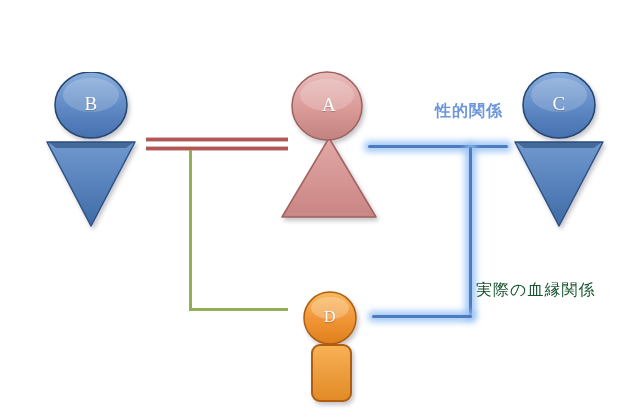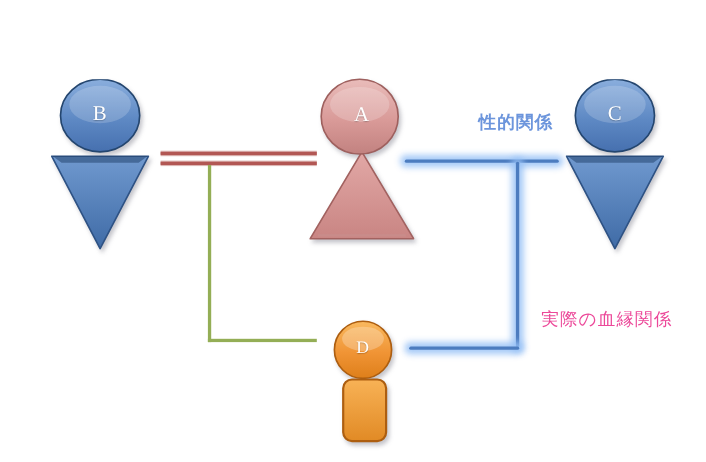--- a/index.html
+++ b/index.html
@@ -45,21 +45,21 @@
   .b-vert{left:469px;top:147px;width:3px;height:169px;}
   .b-bottom{left:372px;top:315px;width:100px;height:3px;}
   
   .rel-label{
     position:absolute;font-size:16px;letter-spacing:1px;white-space:nowrap;
     font-weight:bold;
   }
   .marriage-label{left:183px;top:101px;color:#9E4946;}
   .sexual-label{left:399px;top:101px;color:#6C95DC;margin-left:36px;}
   .registered-label{left:26px;top:277px;color:#7E9E50;font-weight:normal;}
-  .blood-label{left:492px;top:280px;color:#ec4899;font-weight:normal;text-align:center;}
+  .blood-label{left:476px;top:280px;color:#14532d;font-weight:normal;text-align:center;}
 </style>
 </head>
 <body>
 
 <svg width="0" height="0" style="position:absolute" aria-hidden="true">
   <defs>
     <linearGradient id="gradBlueHead" x1="0" y1="0" x2="0" y2="1">
       <stop offset="0%" stop-color="#8AAEDD"></stop>
         <stop offset="55%" stop-color="#5E89C4"></stop>
         <stop offset="100%" stop-color="#4670AF"></stop>

